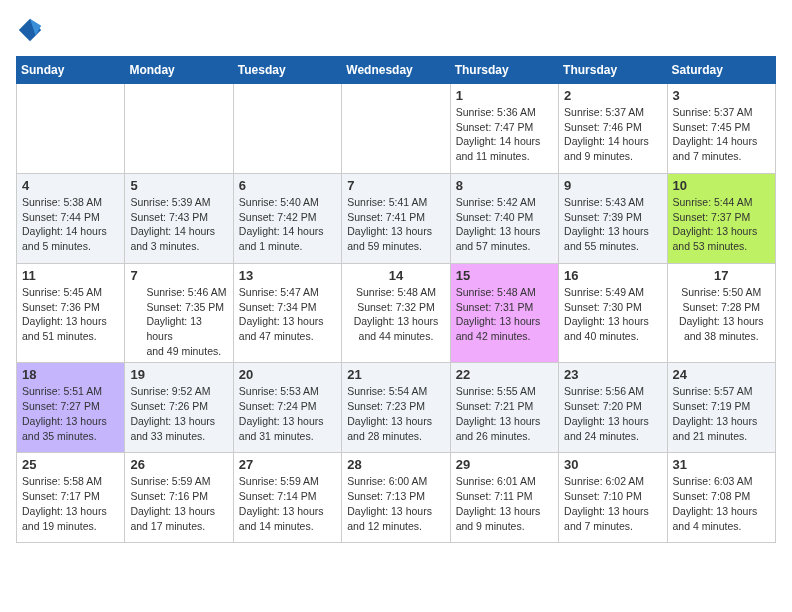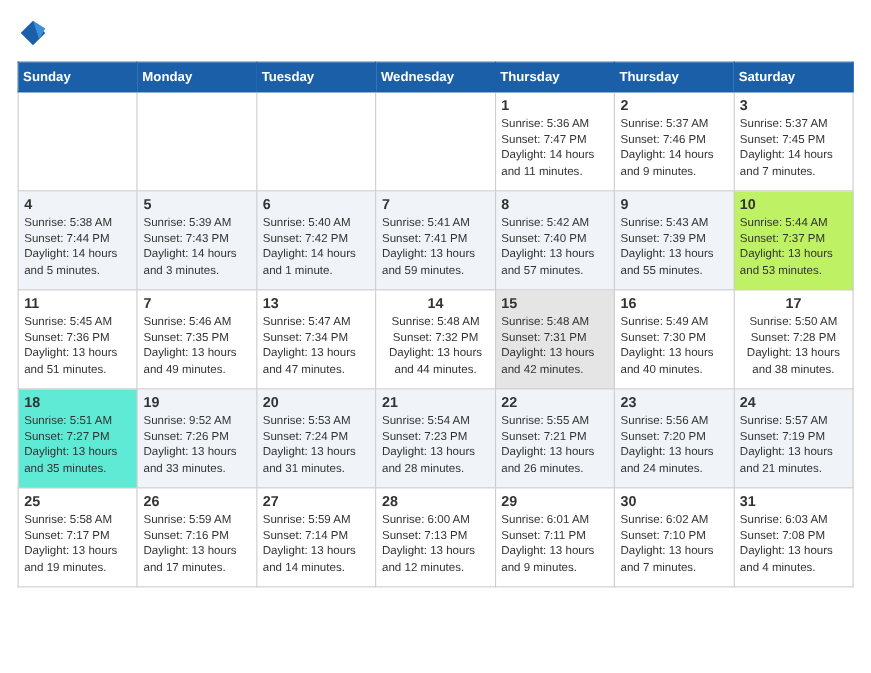--- a/index.html
+++ b/index.html
@@ -211,40 +211,40 @@
       <tr>
         <td style="background: rgb(255, 255, 255);">
           <span class="day-num">11</span>
           <div class="day-info" style="white-space: pre-line;">Sunrise: 5:45 AM
 Sunset: 7:36 PM
 Daylight: 13 hours
 and 51 minutes.</div>
         </td>
         <td style="background: rgb(255, 255, 255);">
           <span class="day-num">7</span>
-          <div class="day-info" style="white-space: pre-line;">Sunrise: 5:46 AM
+          <div class="day-info" style="white-space: pre-line; margin-left: 16px;">Sunrise: 5:46 AM
 Sunset: 7:35 PM
 Daylight: 13 hours
 and 49 minutes.</div>
         </td>
         <td style="background: rgb(255, 255, 255);">
           <span class="day-num">13</span>
           <div class="day-info" style="white-space: pre-line;">Sunrise: 5:47 AM
 Sunset: 7:34 PM
 Daylight: 13 hours
 and 47 minutes.</div>
         </td>
         <td style="background: rgb(255, 255, 255); text-align: center;">
           <span class="day-num">14</span>
           <div class="day-info" style="white-space: pre-line;">Sunrise: 5:48 AM
 Sunset: 7:32 PM
 Daylight: 13 hours
 and 44 minutes.</div>
         </td>
-        <td style="background: #e5e5e5;">
+        <td style="background: #f0abfc;">
           <span class="day-num">15</span>
           <div class="day-info" style="white-space: pre-line;">Sunrise: 5:48 AM
 Sunset: 7:31 PM
 Daylight: 13 hours
 and 42 minutes.</div>
         </td>
         <td style="background: rgb(255, 255, 255);">
           <span class="day-num">16</span>
           <div class="day-info" style="white-space: pre-line;">Sunrise: 5:49 AM
 Sunset: 7:30 PM
@@ -253,21 +253,21 @@
         </td>
         <td style="background: rgb(255, 255, 255); text-align: center;">
           <span class="day-num">17</span>
           <div class="day-info" style="white-space: pre-line;">Sunrise: 5:50 AM
 Sunset: 7:28 PM
 Daylight: 13 hours
 and 38 minutes.</div>
         </td>
       </tr>
       <tr>
-        <td style="background: #5eead4;">
+        <td style="background: #c4b5fd;">
           <span class="day-num">18</span>
           <div class="day-info" style="white-space: pre-line;">Sunrise: 5:51 AM
 Sunset: 7:27 PM
 Daylight: 13 hours
 and 35 minutes.</div>
         </td>
         <td style="background: rgb(240, 244, 248);">
           <span class="day-num">19</span>
           <div class="day-info" style="white-space: pre-line;">Sunrise: 9:52 AM
 Sunset: 7:26 PM

